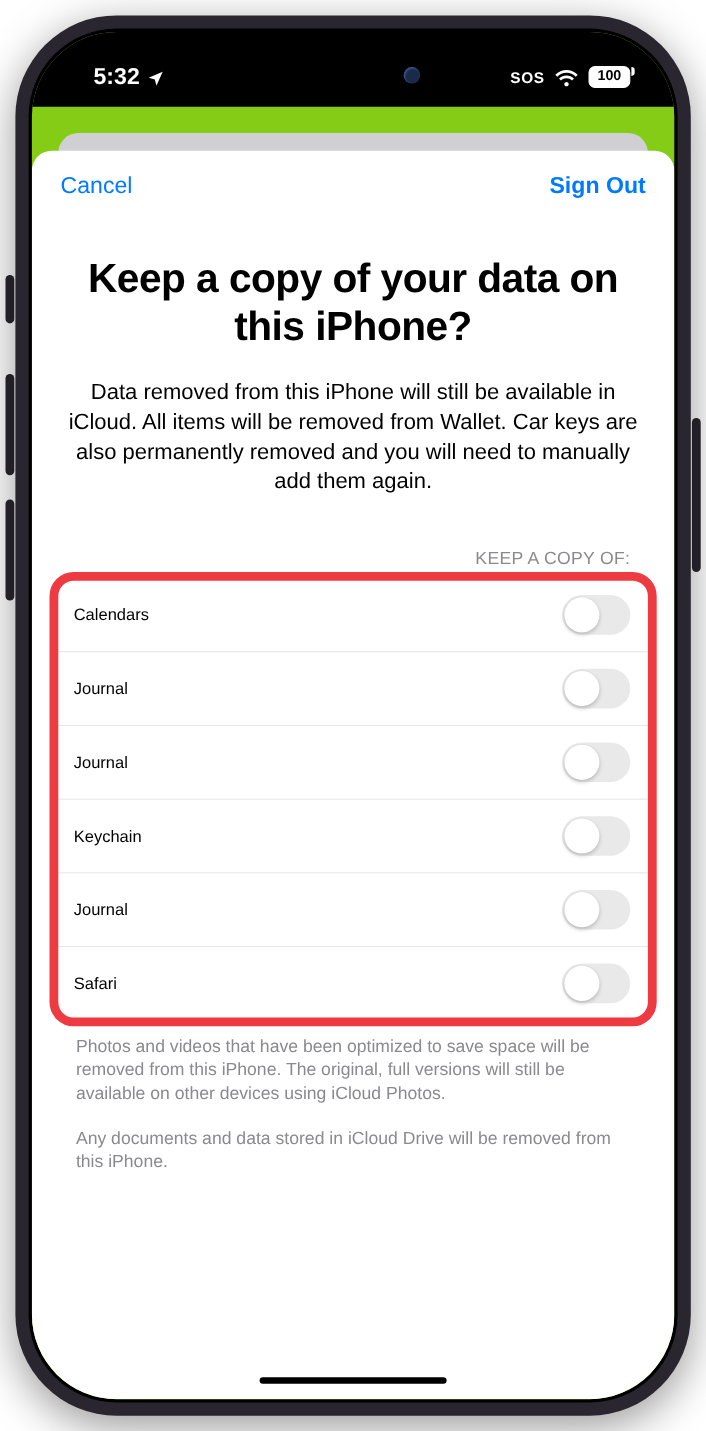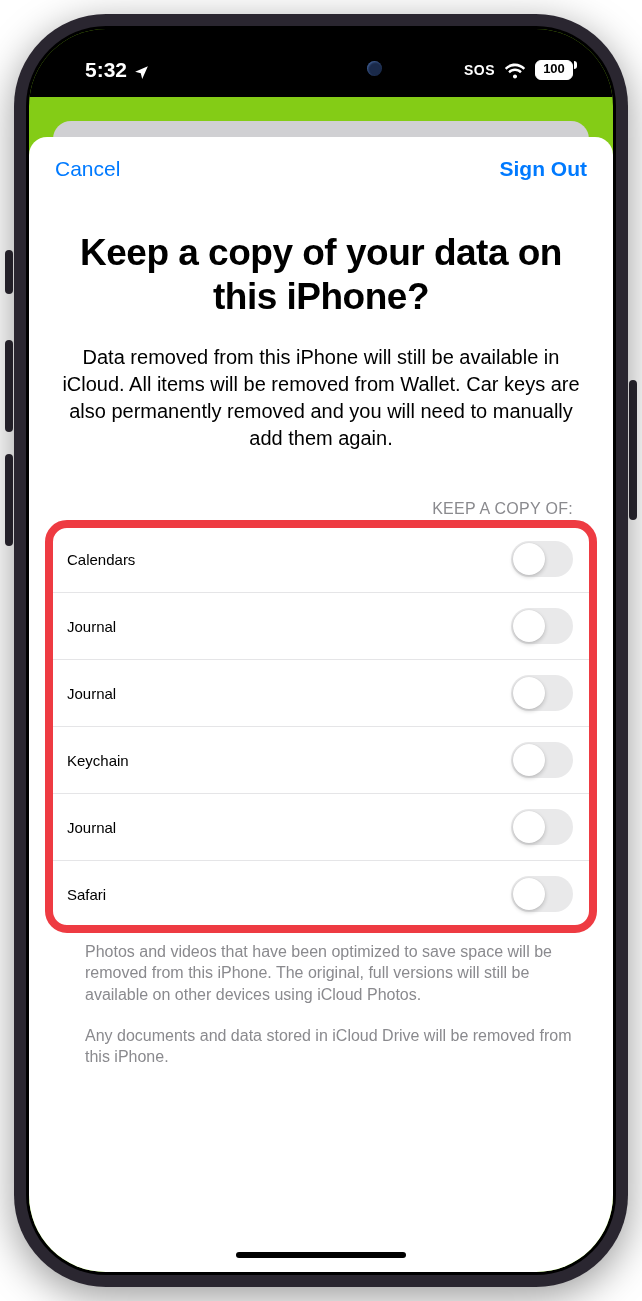--- a/index.html
+++ b/index.html
@@ -237,21 +237,20 @@
       height: 32px;
       background: #fff;
       border-radius: 50%;
       box-shadow: 0 2px 4px rgba(0,0,0,0.2), 0 0 1px rgba(0,0,0,0.1);
     }
     .footer-text {
       font-size: 16px;
       color: #8a8a8e;
       padding: 14px 40px 0;
       line-height: 1.32;
-      margin-left: 16px;
     }
     .footer-text + .footer-text {
       padding-top: 20px;
     }
     .home-indicator {
       position: absolute;
       bottom: 14px;
       left: 50%;
       transform: translateX(-50%);
       width: 170px;

